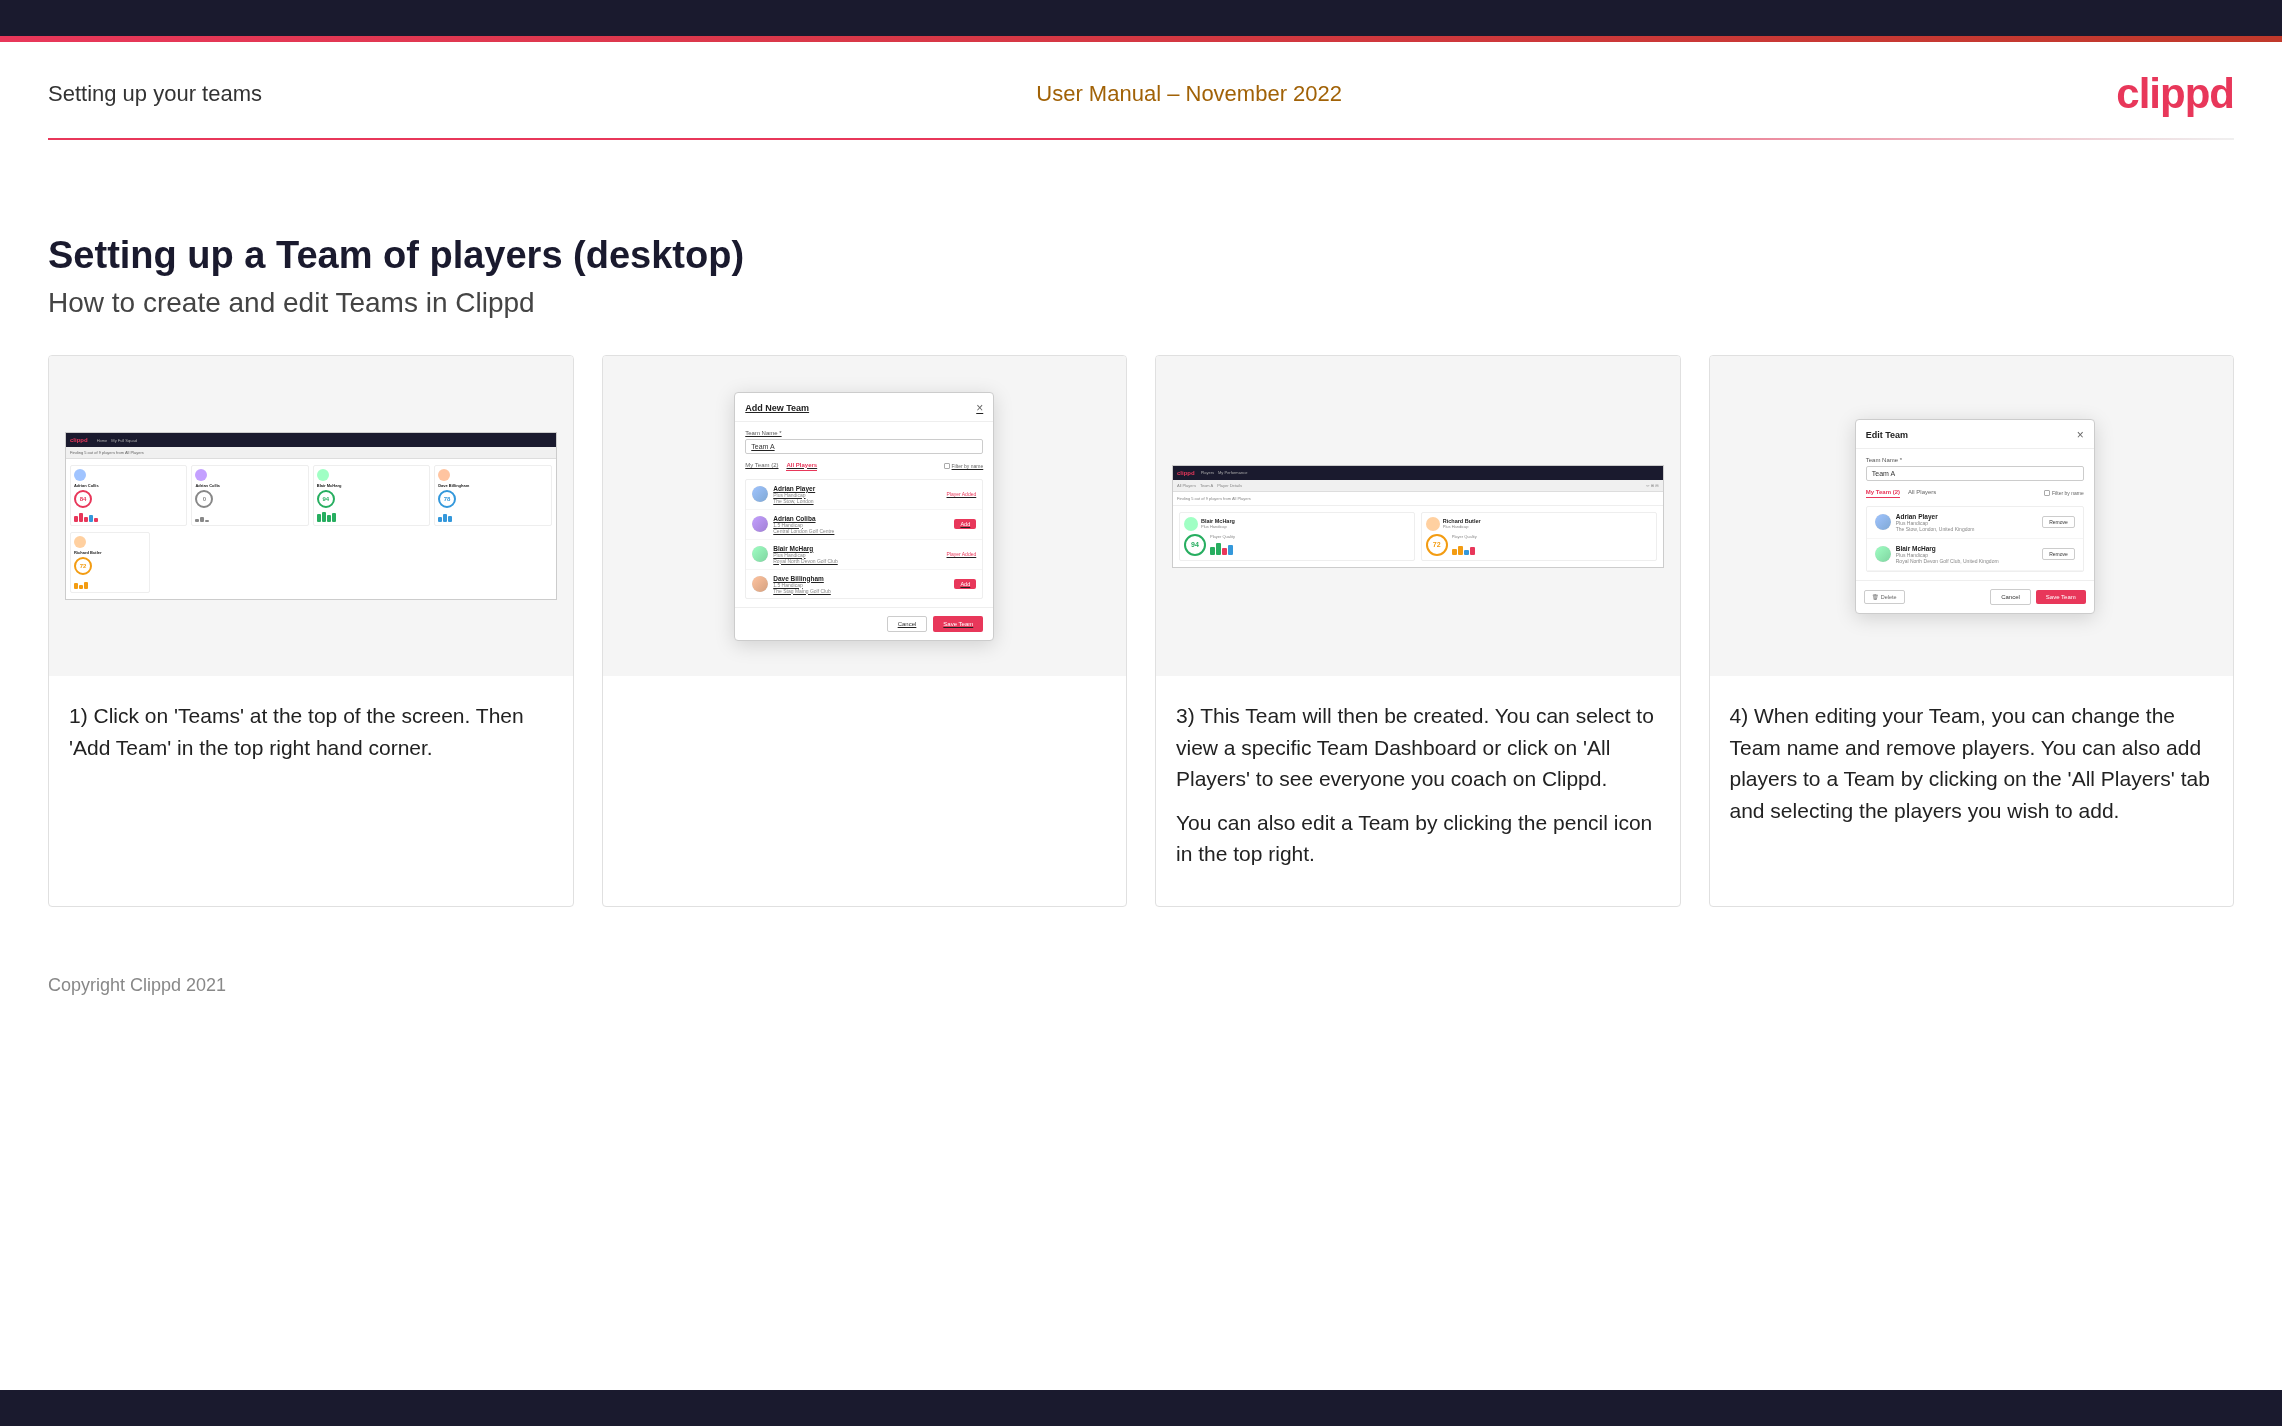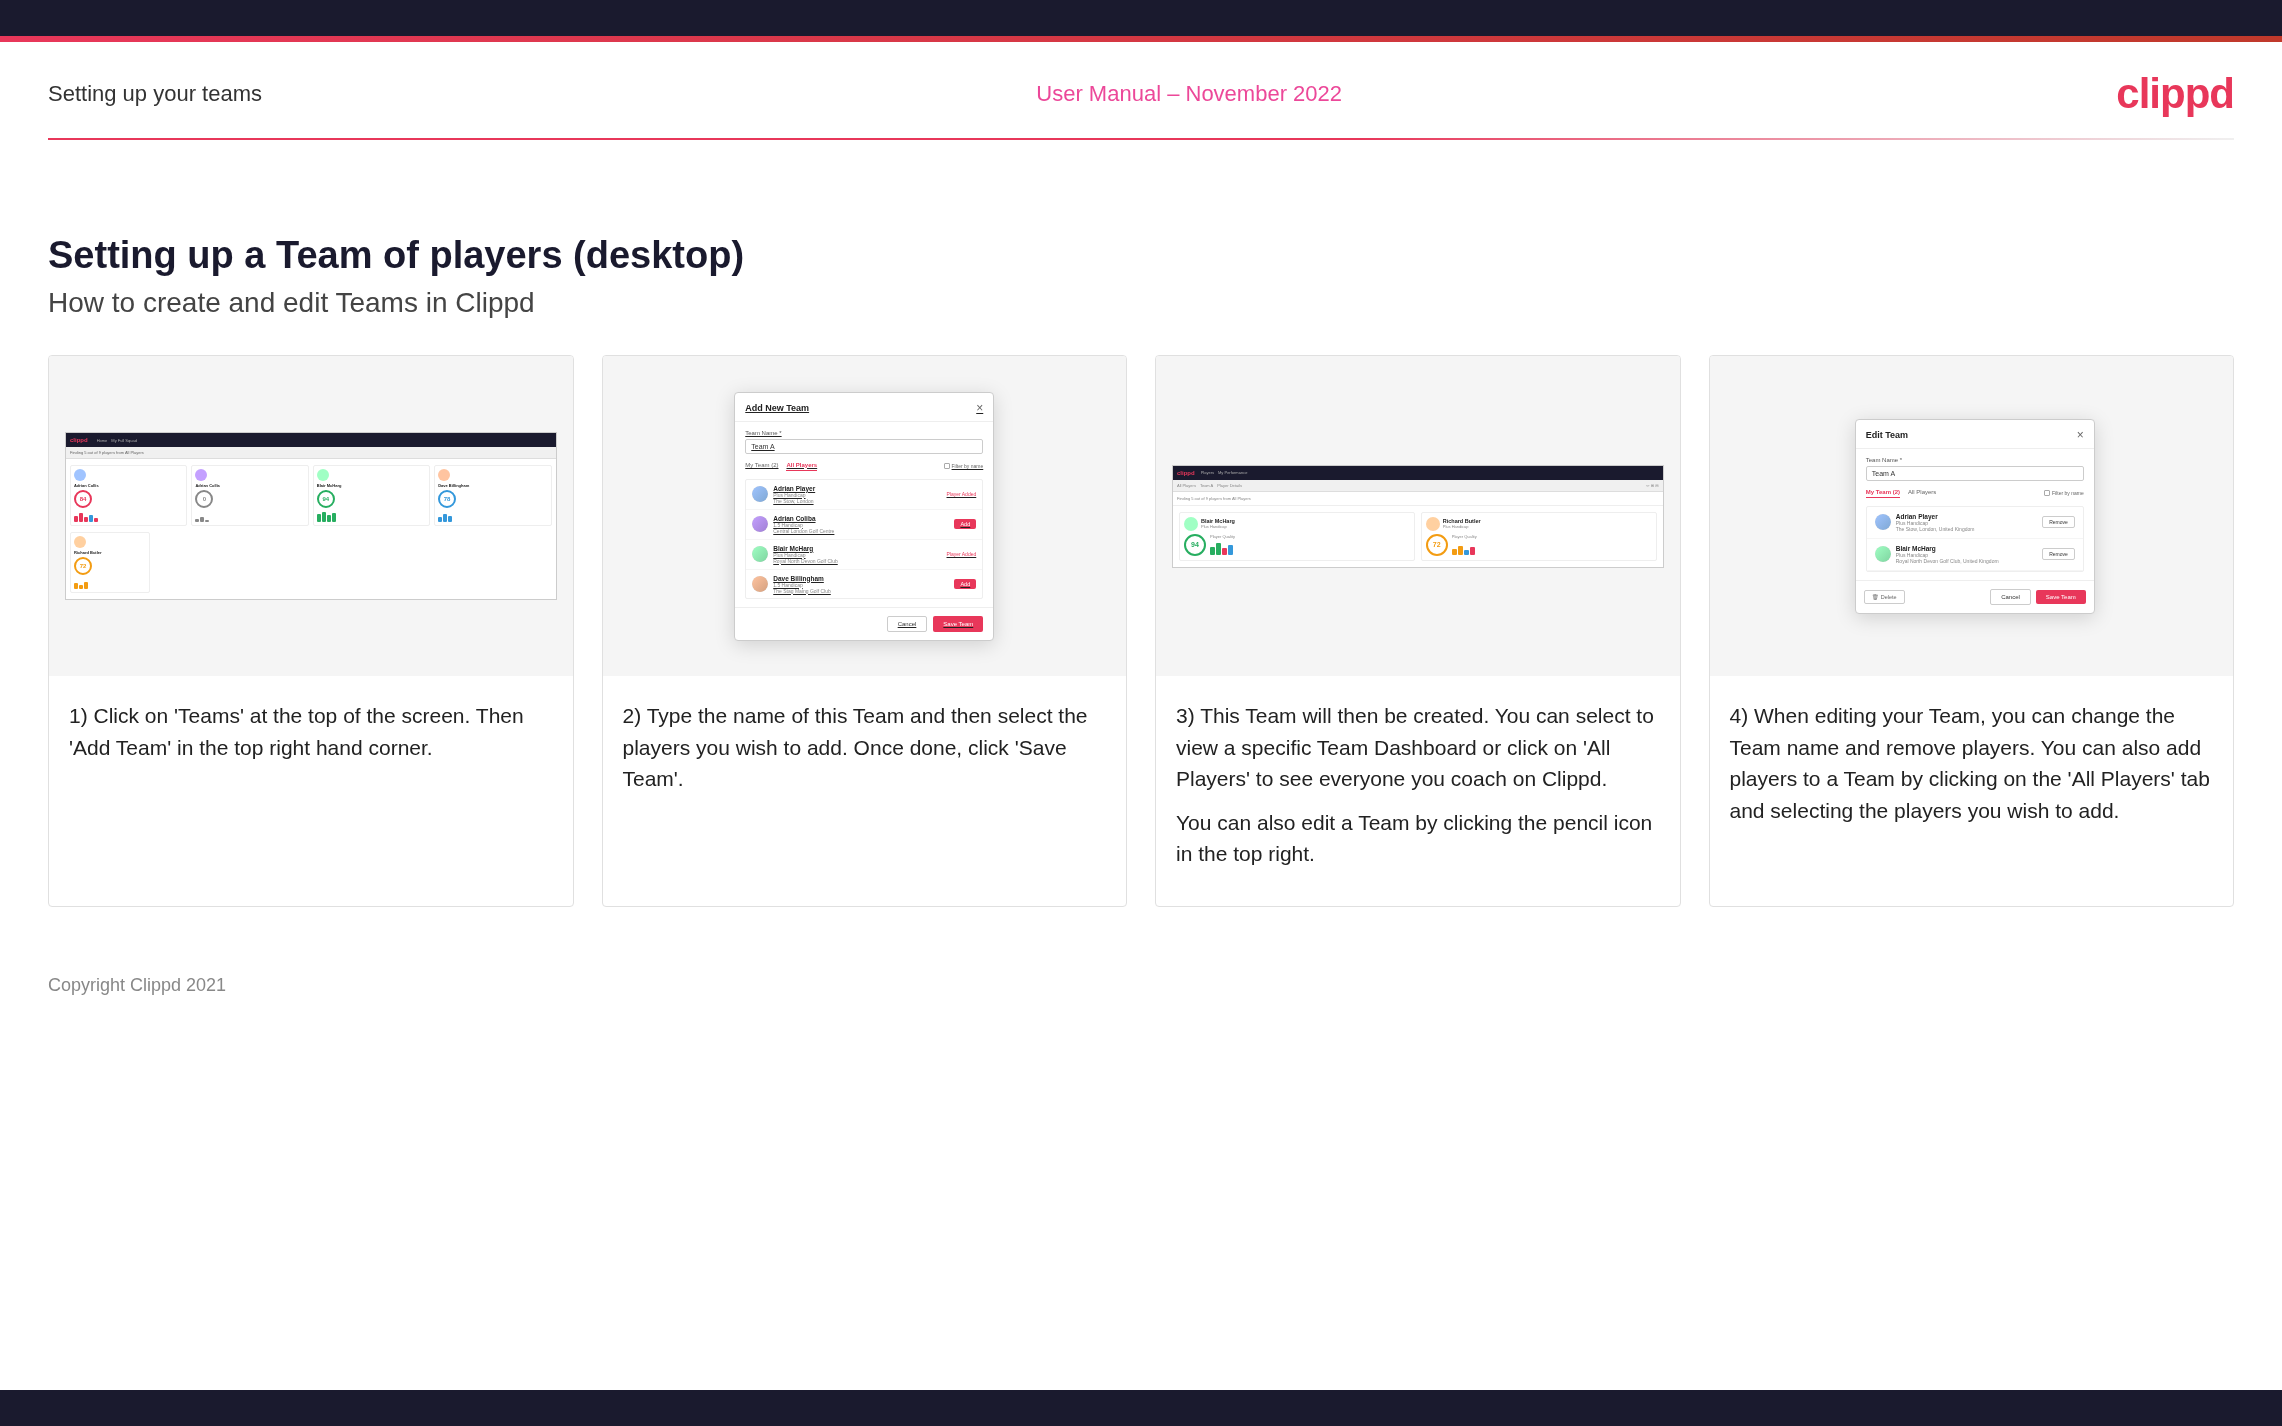--- a/index.html
+++ b/index.html
@@ -31,21 +31,21 @@
       align-items: center;
       justify-content: space-between;
       padding: 28px 48px 20px 48px;
     }
     .header-left {
       font-size: 22px;
       color: #333;
     }
     .header-center {
       font-size: 22px;
-      color: #ec4899;
+      color: #a16207;
       flex: 1;
       text-align: center;
     }
     .header-right .logo {
       font-size: 42px;
       font-weight: 800;
       color: #e8375a;
       letter-spacing: -1px;
     }
 
@@ -628,21 +628,20 @@
               <button class="mock-add-btn">Add</button>
             </div>
           </div>
         </div>
         <div class="mock-dialog-footer">
           <button class="mock-cancel-btn">Cancel</button>
           <button class="mock-save-btn">Save Team</button>
         </div>
       </div>
     </div>
-    <div class="step-description">2) Type the name of this Team and then select the players you wish to add.  Once done, click 'Save Team'.</div>
   </div>
 
   <div class="step-card">
     <div class="screenshot-area">
       <div class="mock-team-dash">
         <div class="mock-team-topbar">
           <span class="mock-team-topbar-logo">clippd</span>
           <div style="display:flex;gap:4px;margin-left:6px;">
             <span style="font-size:4px;color:#aaa;">Players</span>
             <span style="font-size:4px;color:#aaa;">My Performance</span>

